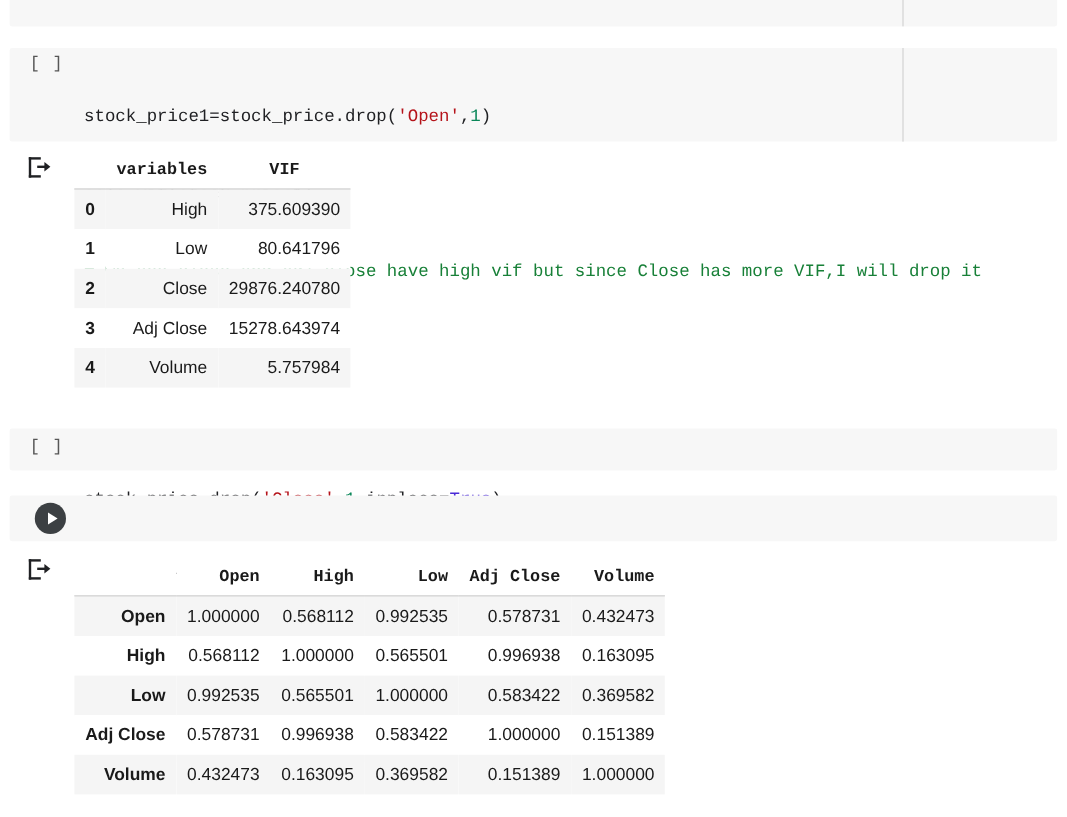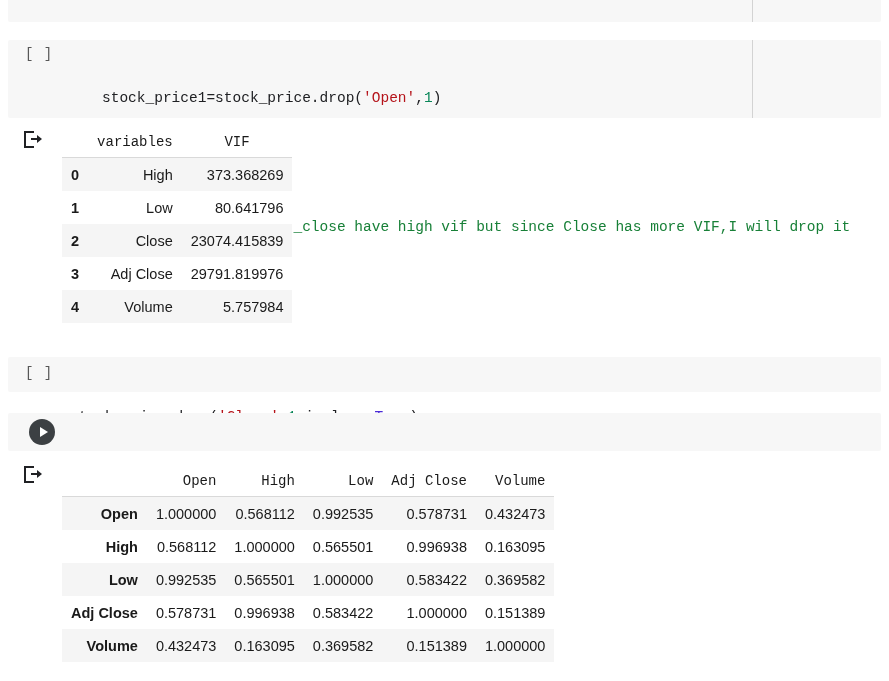--- a/index.html
+++ b/index.html
@@ -121,21 +121,21 @@
   }
   table.df th,
   table.df td {
     padding: 0 9px;
     white-space: nowrap;
     vertical-align: middle;
     border: none;
   }
   table.df thead th {
     font-family: "Liberation Mono", monospace;
-    font-weight: normal;
+    font-weight: bold;
     font-size: 14px;
     height: 30px;
     text-align: right;
     background: #ffffff;
     border-bottom: 1px solid #d9d9d9;
   }
   table.df thead th.corner { border-bottom: 1px solid #d9d9d9; }
   table.df tbody td {
     height: 33px;
     text-align: right;
@@ -154,21 +154,21 @@
 
 <div class="page">
 
   <div class="code-cell" style="top:-6px; width:873px; height:28px;">
     <div class="ruler" style="left:744px;"></div>
   </div>
 
   <div class="code-cell" style="top:40px; width:873px; height:78px;">
     <div class="ruler" style="left:744px;"></div>
     <div class="gutter" style="top:6px;">[ ]</div>
-    <div class="code-body" style="top:5px;margin-left:32px;">
+    <div class="code-body" style="top:5px;">
       <div><span>stock_price1=stock_price.drop(</span><span class="tok-str">'Open'</span><span>,</span><span class="tok-num">1</span><span>)</span></div>
       <div><span>calc_vif(stock_price1)</span></div>
       <div><span class="tok-cmt"># we see close and adj_close have high vif but since Close has more VIF,I will drop it</span></div>
     </div>
   </div>
 
   <div class="out-block" style="top:0;left:0;">
     <div class="out-icon" style="top:131px;">
       <span class="brk"></span>
         <span class="shaft"></span>
@@ -179,36 +179,36 @@
         <tr>
           <th class="corner" style="width:24px;"></th>
           <th style="width:110px;">variables</th>
           <th style="width:100px;text-align:center;">VIF</th>
         </tr>
       </thead>
       <tbody>
         <tr>
           <td class="idx">0</td>
           <td>High</td>
-          <td>373.368269</td>
+          <td>375.609390</td>
         </tr>
         <tr>
           <td class="idx">1</td>
           <td>Low</td>
           <td>80.641796</td>
         </tr>
         <tr>
           <td class="idx">2</td>
           <td>Close</td>
-          <td>23074.415839</td>
+          <td>29876.240780</td>
         </tr>
         <tr>
           <td class="idx">3</td>
           <td>Adj Close</td>
-          <td>29791.819976</td>
+          <td>15278.643974</td>
         </tr>
         <tr>
           <td class="idx">4</td>
           <td>Volume</td>
           <td>5.757984</td>
         </tr>
       </tbody>
     </table>
   </div>
 

